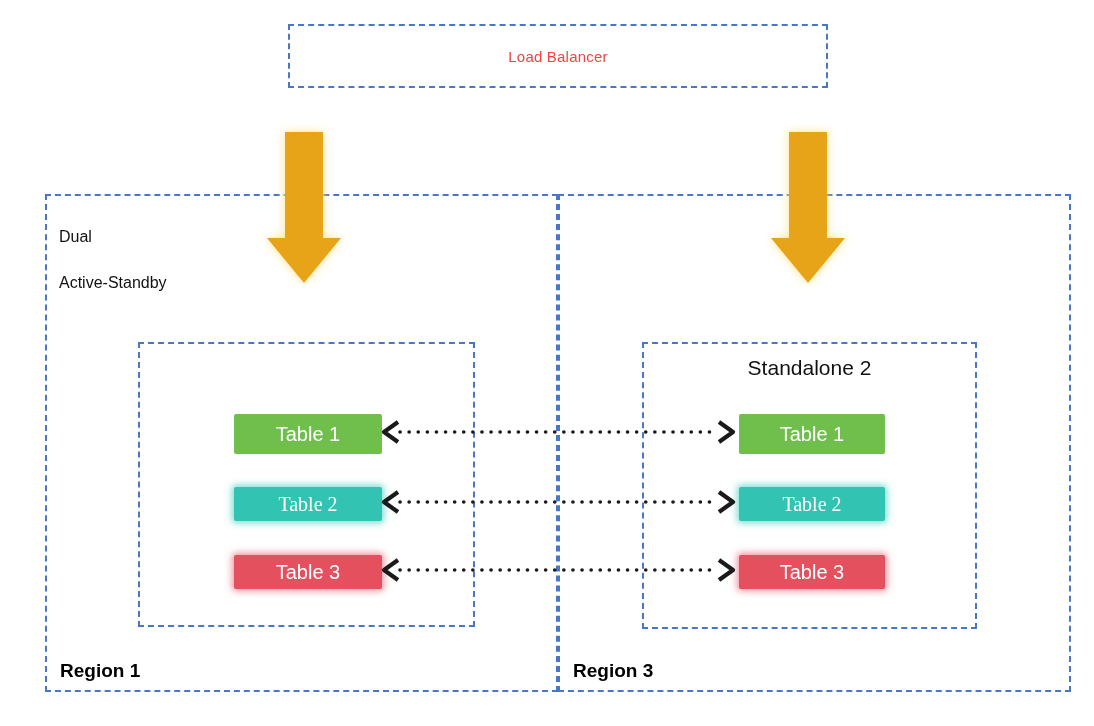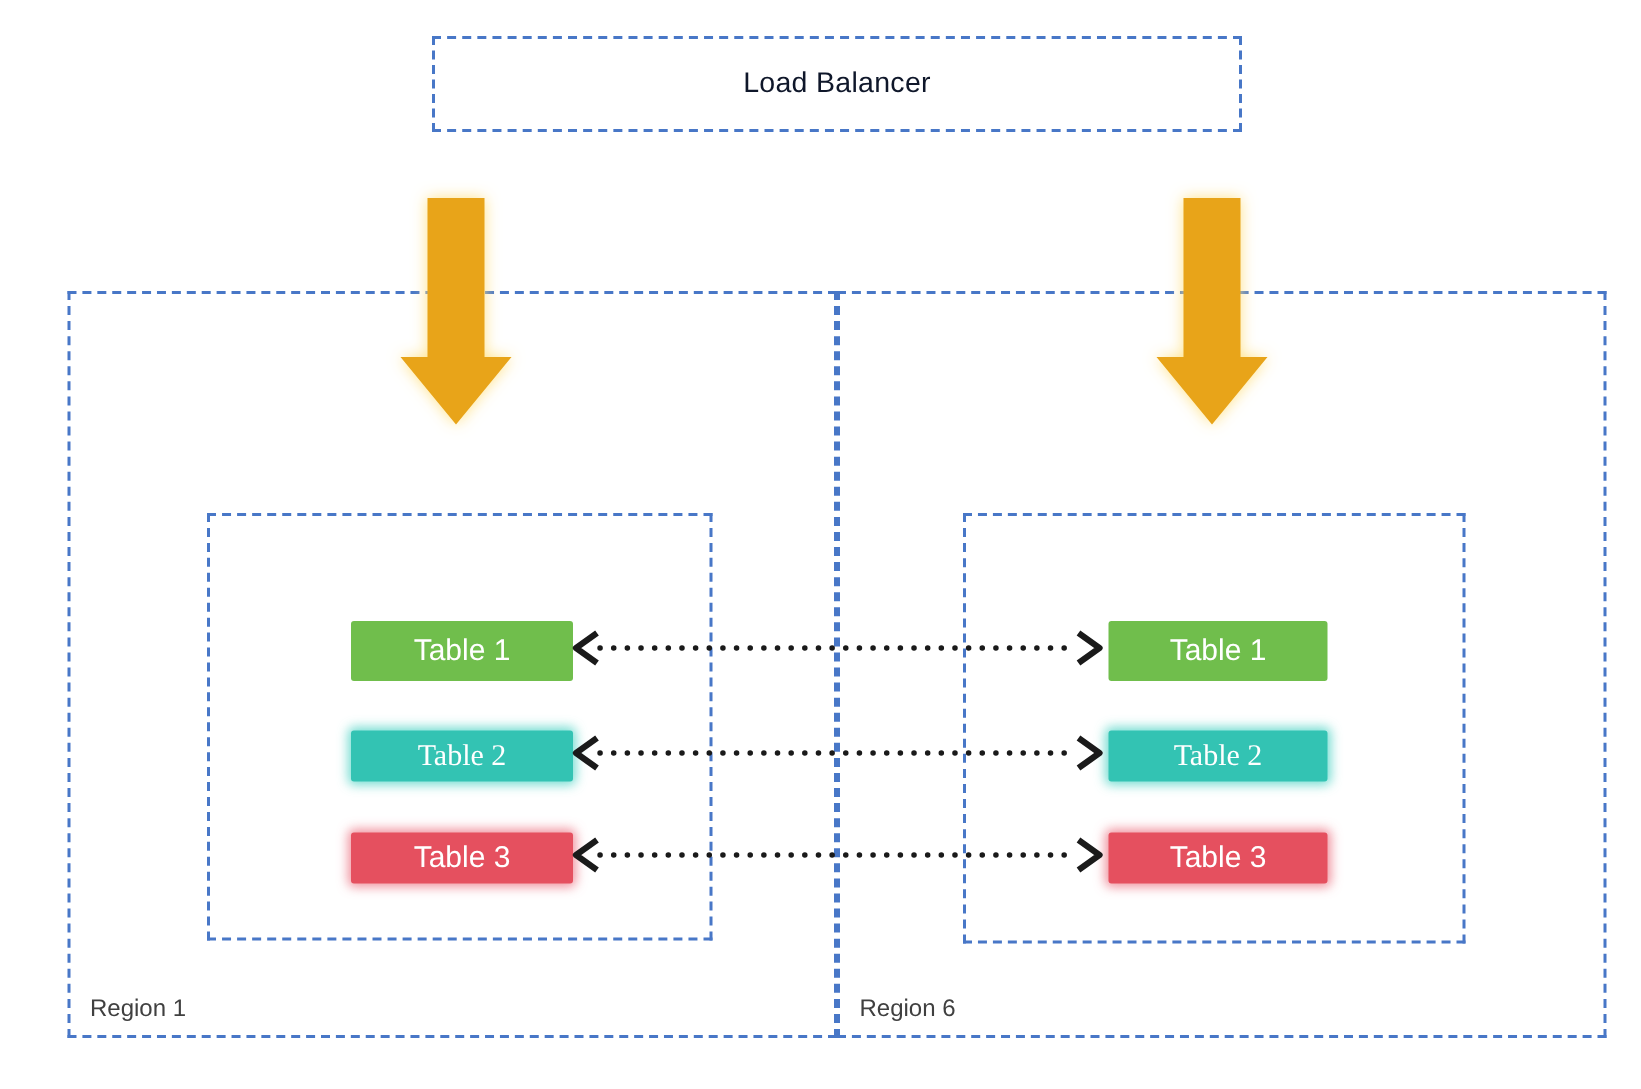--- a/index.html
+++ b/index.html
@@ -13,30 +13,30 @@
   .dashed-box{
     position:absolute;
     border:2px dashed #4877C7;
     box-sizing:border-box;
     background:transparent;
   }
   #lb-box{
     left:288px;top:24px;width:540px;height:64px;
     display:flex;align-items:center;justify-content:center;
   }
-  #lb-label{font-size:19px;color:#0f172a;letter-spacing:.2px;}
+  #lb-label{font-size:15px;color:#ef4444;letter-spacing:.2px;}
   #region1{left:45px;top:194px;width:513px;height:498px;}
   #region2{left:558px;top:194px;width:513px;height:498px;}
   .region-corner-label{
     position:absolute;left:12px;top:6px;
     font-size:16px;color:#111;line-height:23px;white-space:pre-line;
   }
   .region-bottom-label{
     position:absolute;left:13px;bottom:8px;
-    font-size:16px;color:#404040;
+    font-size:19px;color:#000000;font-weight:bold;
   }
   #standalone1{left:138px;top:342px;width:337px;height:285px;}
   #standalone2{left:642px;top:342px;width:335px;height:287px;}
   .standalone-title{
     position:absolute;top:12px;left:0;right:0;
     text-align:center;font-size:21px;color:#111;
   }
   .table-box{
     position:absolute;
     display:flex;align-items:center;justify-content:center;
@@ -67,34 +67,39 @@
 </head>
 <body>
 
 <div id="canvas">
 
   <div id="lb-box" class="dashed-box" style="border-color: rgb(72, 119, 199);">
     <span id="lb-label">Load Balancer</span>
   </div>
 
   <div id="region1" class="dashed-box" style="border-color: rgb(72, 119, 199);">
+    <div class="region-corner-label">
+      <span>Dual</span><br>
+      <span>Active-Standby</span>
+    </div>
     <div class="region-bottom-label">Region 1</div>
   </div>
 
   <div id="region2" class="dashed-box" style="border-color: rgb(72, 119, 199);">
-    <div class="region-bottom-label">Region 6</div>
+    <div class="region-bottom-label">Region 3</div>
   </div>
 
   <div id="standalone1" class="dashed-box" style="border-color: rgb(72, 119, 199);">
     <div id="s1-t1" class="table-box" style="background-color: rgb(112, 190, 76);">Table 1</div>
     <div id="s1-t2" class="table-box glow-teal" style="background-color: rgb(51, 195, 179);">Table 2</div>
     <div id="s1-t3" class="table-box glow-red" style="background-color: rgb(229, 80, 95);">Table 3</div>
   </div>
 
   <div id="standalone2" class="dashed-box" style="border-color: rgb(72, 119, 199);">
+    <div class="standalone-title">Standalone 2</div>
     <div id="s2-t1" class="table-box" style="background-color: rgb(112, 190, 76);">Table 1</div>
     <div id="s2-t2" class="table-box glow-teal" style="background-color: rgb(51, 195, 179);">Table 2</div>
     <div id="s2-t3" class="table-box glow-red" style="background-color: rgb(229, 80, 95);">Table 3</div>
   </div>
 
 
   <svg id="overlay" viewBox="0 0 1094 726" xmlns="http://www.w3.org/2000/svg">
 
     <polygon class="gold-arrow" points="285,132 323,132 323,238 341,238 304,283 267,238 285,238" style="fill: rgb(232, 164, 25);"></polygon>
 

